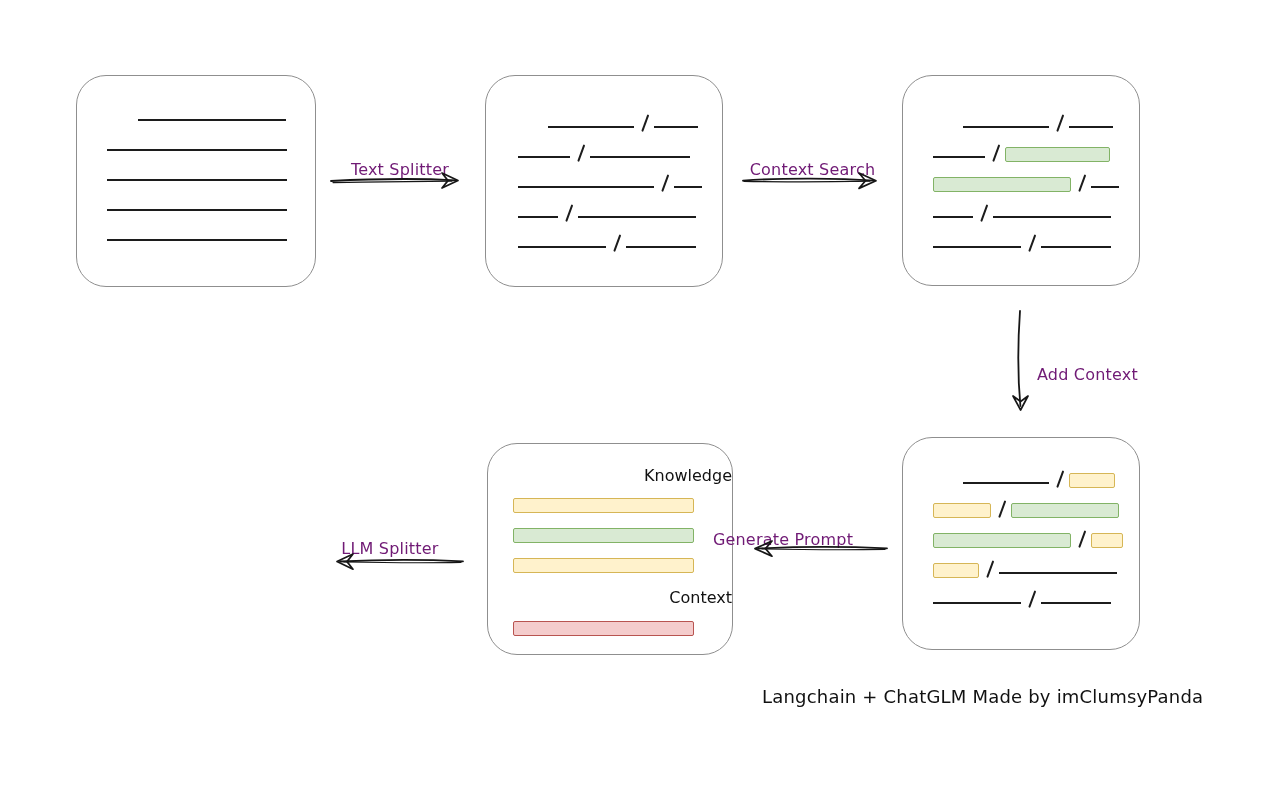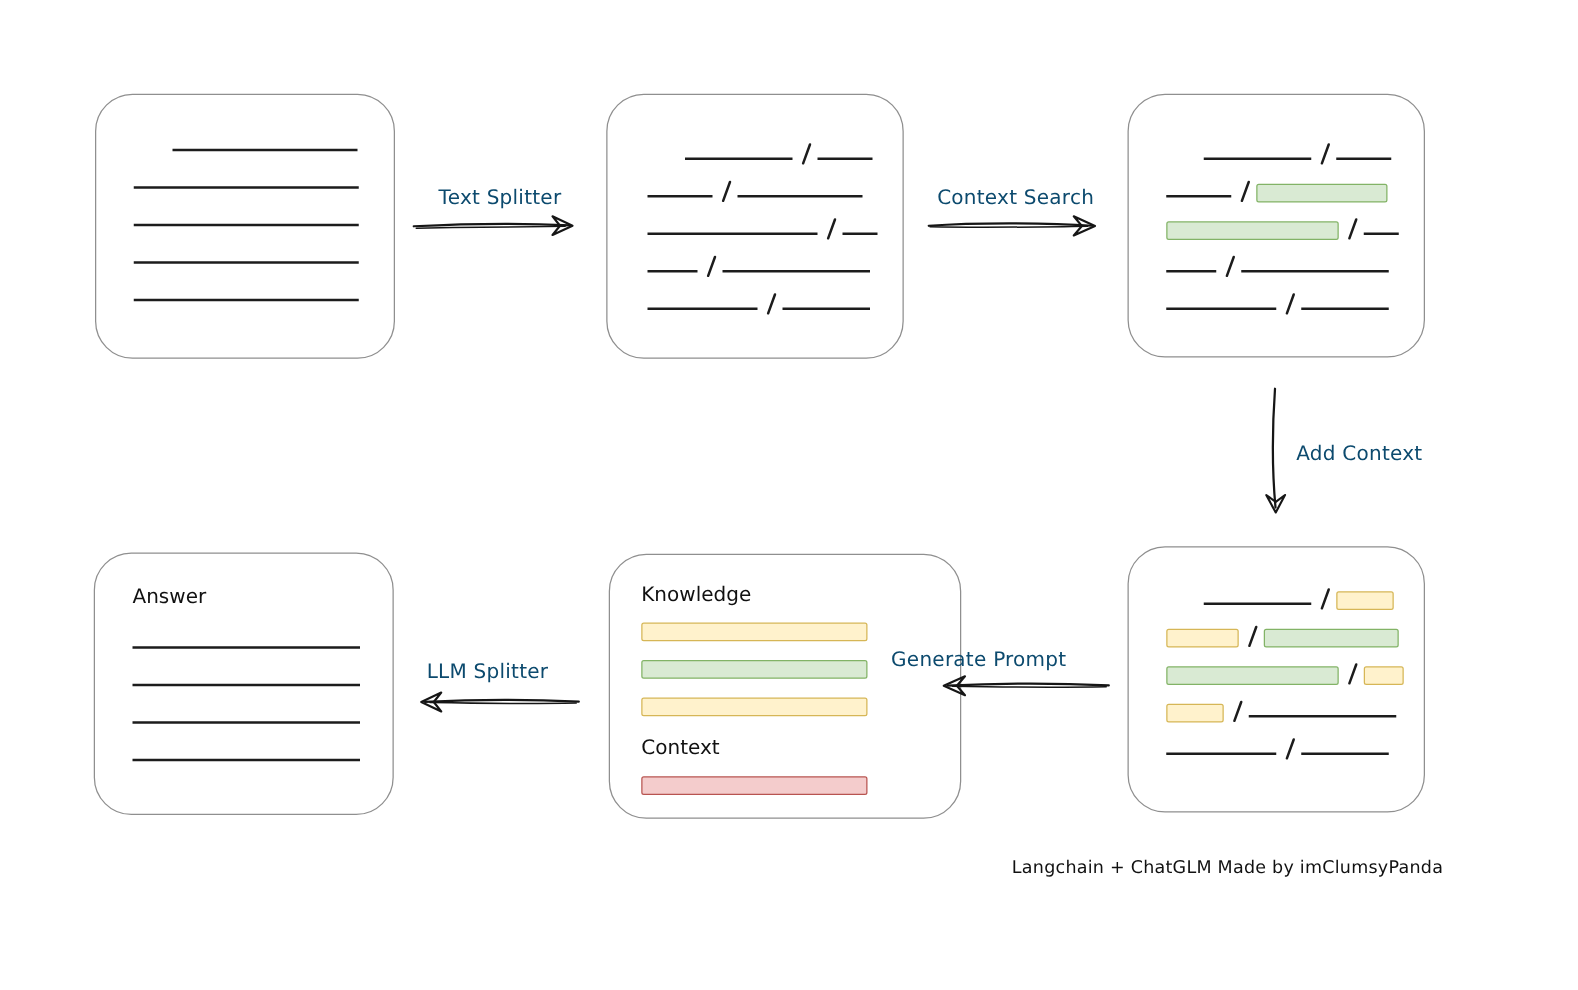--- a/index.html
+++ b/index.html
@@ -36,26 +36,26 @@
   .bar-green{background:var(--green-fill);border:1.5px solid var(--green-border);}
   .bar-red{background:var(--red-fill);border:1.5px solid var(--red-border);}
   
   .answer-inner{padding:24px 0 0 30px;}
   .answer-rows{margin-top:7px;}
   
   .arrow{position:absolute;}
   .arrow svg{display:block;overflow:visible;}
   .arrow path{stroke:#161616;fill:none;stroke-linecap:round;stroke-linejoin:round;}
   .arrow-label{
-    position:absolute;font-size:16px;line-height:19px;color:#0c4a6e;
-    text-align:center;white-space:nowrap;letter-spacing:.2px;
+    position:absolute;font-size:16px;line-height:19px;color:#701a75;
+    text-align:center;white-space:nowrap;letter-spacing:.2px;margin-top:12px;
   }
   .caption{
     position:absolute;left:762px;top:686px;width:440px;text-align:center;
-    font-size:14px;color:#111;letter-spacing:.2px;white-space:nowrap;
+    font-size:18px;color:#111;letter-spacing:.2px;white-space:nowrap;
   }
 </style>
 </head>
 <body>
 
 <div id="stage">
 
   <div class="box" style="left:76px;top:75px;width:240px;height:212px;">
     <div class="doc-inner">
         <div class="seg-row" style="margin-left: 31px;">
@@ -159,54 +159,35 @@
           <div class="seg-line" style="width: 118px;"></div>
         </div>
         <div class="seg-row">
           <div class="seg-line" style="width: 88px;"></div>
           <div class="seg-slash"></div>
           <div class="seg-line" style="width: 70px;"></div>
         </div>
       </div>
   </div>
 
-  <div class="box" style="left:487px;top:443px;width:282px;height:212px;">
+  <div class="box" style="left:487px;top:443px;width:246px;height:212px;text-align:right;">
     <div class="prompt-inner">
       <div class="inner-label k-label">Knowledge</div>
       <div>
           <div class="bar bar-yellow"></div>
           <div class="bar bar-green"></div>
           <div class="bar bar-yellow"></div>
         </div>
       <div class="inner-label q-label">Context</div>
       <div>
           <div class="bar bar-red"></div>
         </div>
     </div>
   </div>
 
-  <div class="box" style="left:75px;top:442px;width:240px;height:210px;">
-    <div class="answer-inner">
-      <div class="inner-label">Answer</div>
-      <div class="answer-rows">
-          <div class="seg-row">
-            <div class="seg-line" style="width: 182px;"></div>
-          </div>
-          <div class="seg-row">
-            <div class="seg-line" style="width: 182px;"></div>
-          </div>
-          <div class="seg-row">
-            <div class="seg-line" style="width: 182px;"></div>
-          </div>
-          <div class="seg-row">
-            <div class="seg-line" style="width: 182px;"></div>
-          </div>
-        </div>
-    </div>
-  </div>
 
   <div class="arrow-label" style="left:325px;top:148px;width:150px;">Text Splitter</div>
   <div class="arrow" style="left:330px;top:168px;">
     <svg width="140" height="25" viewBox="0 0 140 25">
       <path d="M1 13 C 40 11, 92 10.5, 126 12.3" stroke-width="1.8"></path>
       <path d="M3 14.6 C 45 13.8, 92 13.2, 122 13.1" stroke-width="1.2"></path>
       <path d="M112 5 L128 12.6 L112 20 L118 12.6 Z" stroke-width="1.7"></path>
     </svg>
   </div>
 

